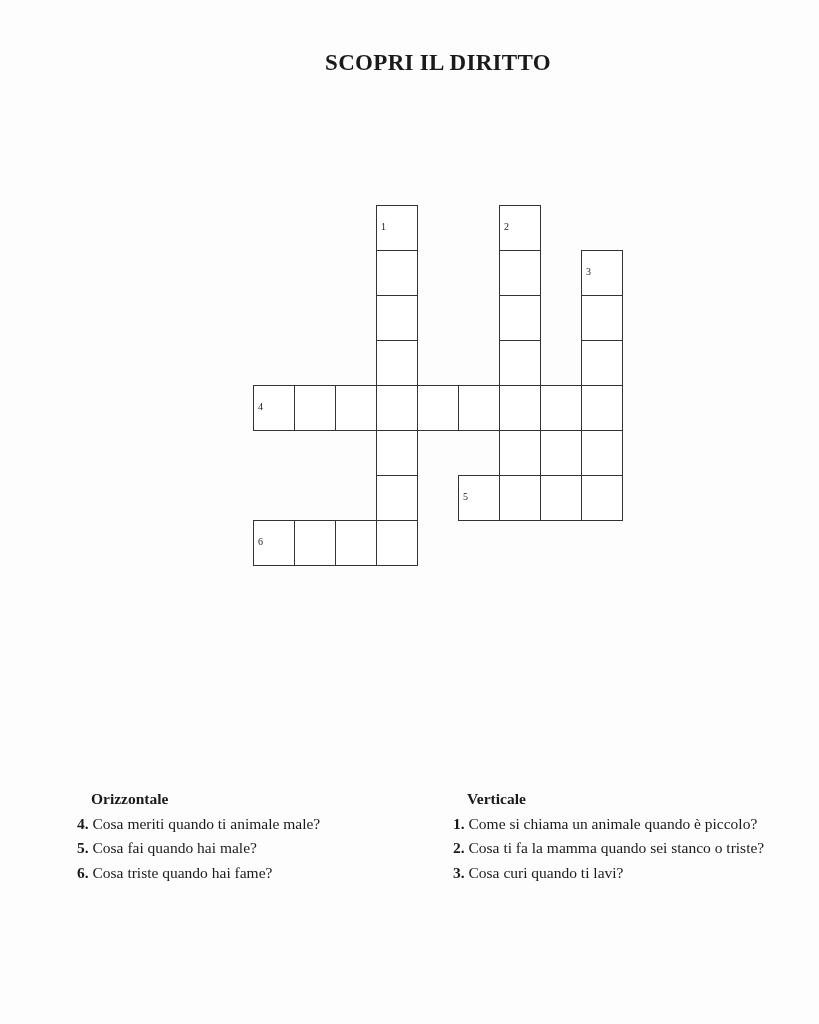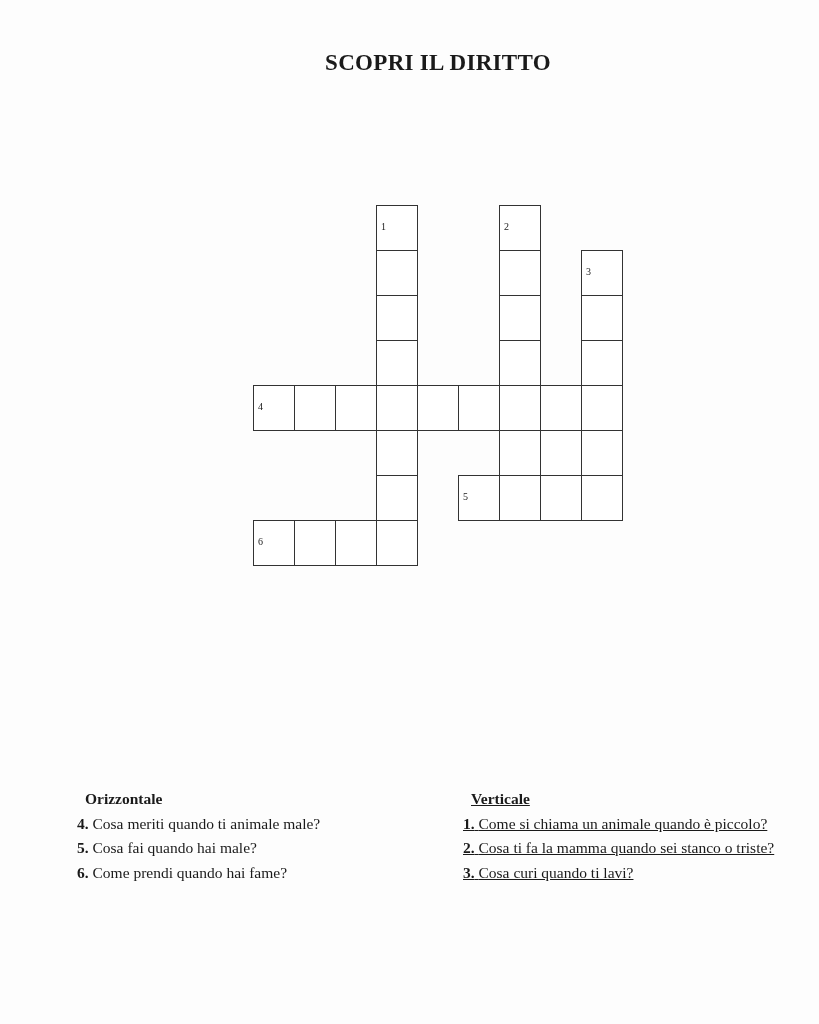--- a/index.html
+++ b/index.html
@@ -2,25 +2,25 @@
 <html><head>
 <meta charset="utf-8">
 <style>
   html,body{margin:0;padding:0;background:#fdfdfd;}
   body{width:819px;height:1024px;position:relative;overflow:hidden;font-family:"Liberation Serif","DejaVu Serif",serif;color:#1a1a1a;}
   .title{position:absolute;left:0;width:876px;top:50px;text-align:center;font-weight:bold;font-size:23px;letter-spacing:0.3px;}
   .grid{position:absolute;left:253px;top:205px;width:370px;height:360px;}
   .cell{position:absolute;width:41px;height:45px;box-sizing:border-box;border:1.5px solid #333;background:#fff;}
   .num{position:absolute;left:4px;top:15px;font-size:10px;}
   .clues{position:absolute;top:788px;font-size:15.5px;line-height:21.5px;}
-  .clues h3{margin:0 0 3px 8px;font-size:15.5px;font-weight:bold;}
+  .clues h3{margin:0 0 3px 14px;font-size:15.5px;font-weight:bold;}
   .clue{margin:0 0 3px 0;}
   .clue b{font-weight:bold;}
   #across{left:77px;width:330px;}
-  #down{left:463px;width:330px;text-decoration:underline;}
+  #down{left:453px;width:330px;}
 </style>
 </head>
 <body>
 
 <div class="title">SCOPRI IL DIRITTO</div>
 
 <div class="grid" id="grid">
     <div class="cell" style="left: 123px; top: 0px; width: 42px; height: 46px;">
       <span class="num">1</span>
     </div>
@@ -65,21 +65,21 @@
     </div>
     <div class="cell" style="left: 41px; top: 315px; width: 42px; height: 46px;"></div>
     <div class="cell" style="left: 82px; top: 315px; width: 42px; height: 46px;"></div>
     <div class="cell" style="left: 123px; top: 315px; width: 42px; height: 46px;"></div>
   </div>
 
 <div class="clues" id="across">
   <h3>Orizzontale</h3>
   <div class="clue"><b>4.</b> <span>Cosa meriti quando ti animale male?</span></div>
   <div class="clue"><b>5.</b> <span>Cosa fai quando hai male?</span></div>
-  <div class="clue"><b>6.</b> <span>Come prendi quando hai fame?</span></div>
+  <div class="clue"><b>6.</b> <span>Cosa triste quando hai fame?</span></div>
 </div>
 
 <div class="clues" id="down">
   <h3>Verticale</h3>
   <div class="clue"><b>1.</b> <span>Come si chiama un animale quando è piccolo?</span></div>
   <div class="clue"><b>2.</b> <span>Cosa ti fa la mamma quando sei stanco o triste?</span></div>
   <div class="clue"><b>3.</b> <span>Cosa curi quando ti lavi?</span></div>
 </div>
 
 </body></html>

